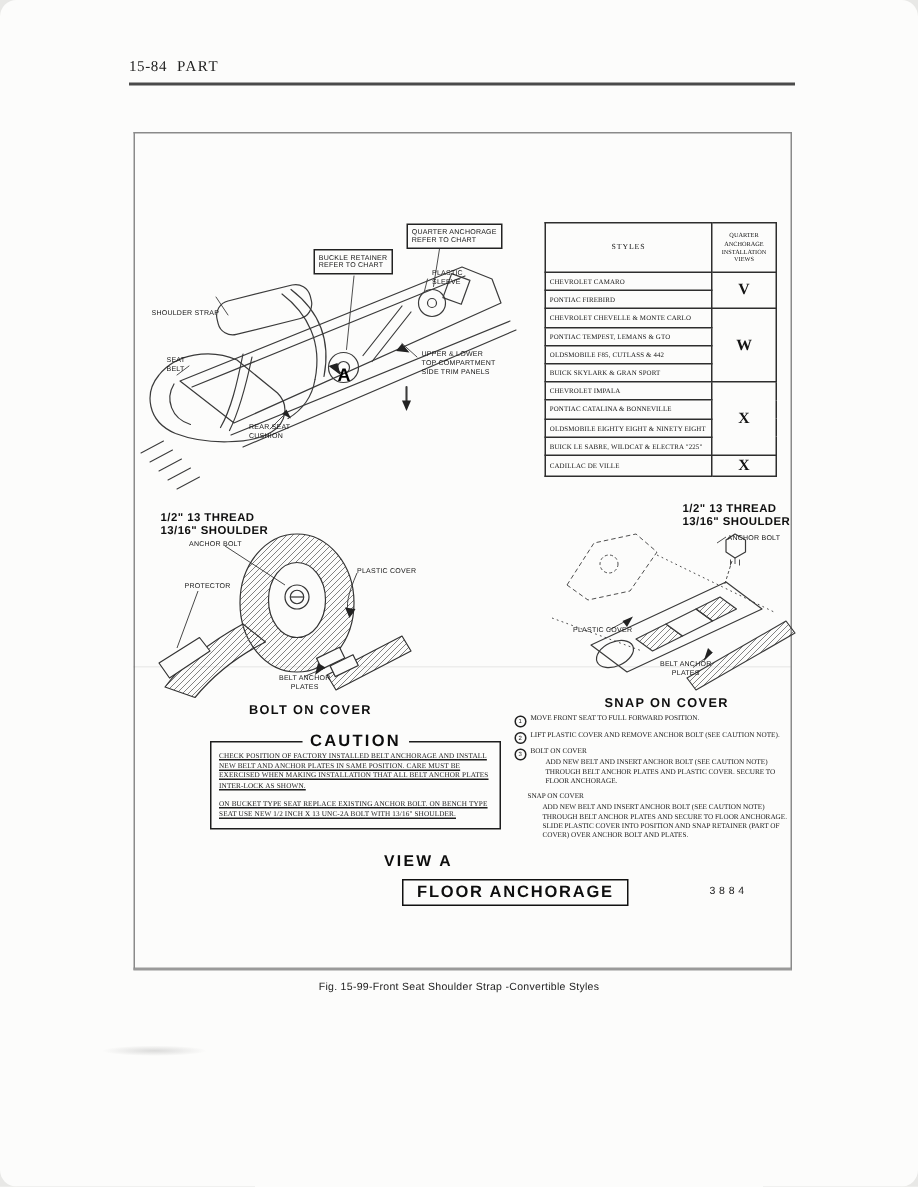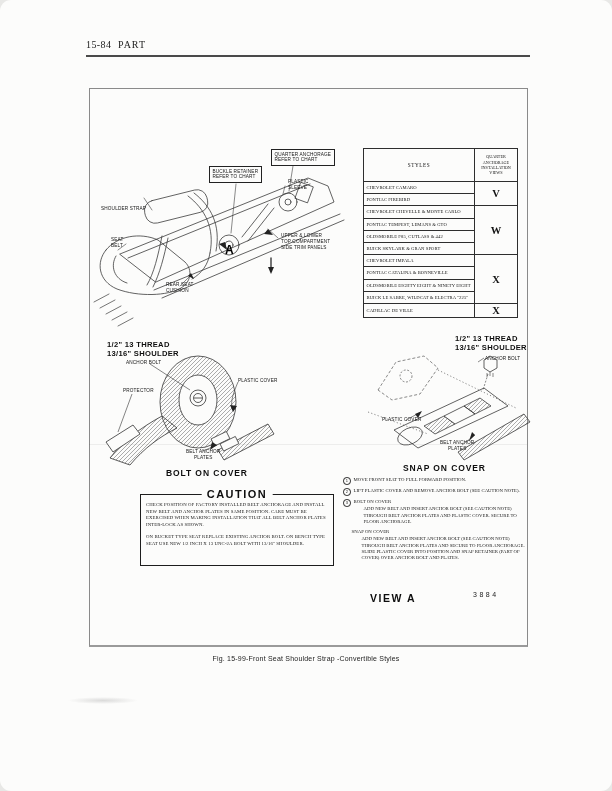--- a/index.html
+++ b/index.html
@@ -27,35 +27,35 @@
   #styles-table{position:absolute;left:363px;top:148px;width:155px;border-collapse:collapse;
                 font-family:"Liberation Serif",serif;color:#141414;}
   #styles-table th,#styles-table td{border:.9px solid #2e2e2e;}
   #styles-table th{font-weight:normal;}
   .th-styles{font-size:5.2px;letter-spacing:.6px;text-align:center;height:30px;}
   .th-views{font-size:4.2px;line-height:1.3;text-align:center;width:40px;white-space:pre-line;}
   .cell-style{font-size:4.6px;padding:1px 2.5px;height:9.2px;letter-spacing:.1px;}
   .cell-view{font-size:10.5px;text-align:center;font-weight:600;}
   
   #caution{position:absolute;left:140px;top:494px;width:182px;border:1.4px solid #1d1d1d;
-           padding:7px 5px 13px;background:rgba(252,252,251,.6);}
+           padding:7px 5px 0;background:rgba(252,252,251,.6);text-decoration:underline;}
   #caution-title{position:absolute;top:-7.5px;left:50%;transform:translateX(-50%);
                  background:#fcfcfb;padding:0 5px;font:bold 11px "Liberation Sans",sans-serif;
                  letter-spacing:1.5px;color:#0d0d0d;}
   #caution p{margin:0 0 5px;font:4.8px/1.4 "Liberation Serif",serif;letter-spacing:.1px;color:#181818;}
   
   #steps{position:absolute;left:343px;top:477px;width:185px;display:flex;flex-direction:column;gap:3.5px;}
   .step{display:flex;gap:3px;font:4.8px/1.35 "Liberation Serif",serif;color:#181818;}
   .stepnum{flex:0 0 auto;width:5.6px;height:5.6px;border:.7px solid #222;border-radius:50%;
            font-size:4px;line-height:5.6px;text-align:center;font-family:"Liberation Sans",sans-serif;}
   .stepspacer{flex:0 0 auto;width:5.6px;height:1px;}
   .stepbody{flex:1;}
   .steppara{margin-left:10px;margin-top:.5px;}
   
-  #view-a{position:absolute;left:256px;top:592px;width:160px;text-align:right;
+  #view-a{position:absolute;left:256px;top:568px;width:160px;text-align:left;
           font:bold 10.5px "Liberation Sans",sans-serif;letter-spacing:1.5px;color:#0d0d0d;}
   #floor-anchorage{position:absolute;left:268px;top:586px;border:1.6px solid #111;padding:2px 9px;
           font:bold 11px "Liberation Sans",sans-serif;letter-spacing:1.2px;color:#0d0d0d;}
   #drawing-number{position:absolute;left:473px;top:591px;font:7px "Liberation Sans",sans-serif;
           letter-spacing:2.5px;color:#222;}
   #fig-caption{position:absolute;left:0;top:655px;width:612px;text-align:center;
           font:7px "Liberation Sans",sans-serif;color:#222;letter-spacing:.2px;}
   svg{position:absolute;overflow:visible;}
   svg *{vector-effect:non-scaling-stroke;}
 </style>
@@ -299,16 +299,17 @@
       <div class="step">
         <span class="stepspacer"></span>
         <div class="stepbody">
           <div>SNAP ON COVER</div>
           <div class="steppara">ADD NEW BELT AND INSERT ANCHOR BOLT (SEE CAUTION NOTE) THROUGH BELT ANCHOR PLATES AND SECURE TO FLOOR ANCHORAGE.  SLIDE PLASTIC COVER INTO POSITION AND SNAP RETAINER (PART OF COVER) OVER ANCHOR BOLT AND PLATES.</div>
         </div>
       </div>
     </div>
 
   <div id="view-a">VIEW A</div>
+  <div id="floor-anchorage">FLOOR ANCHORAGE</div>
   <div id="drawing-number">3884</div>
   <div id="fig-caption">Fig. 15-99-Front Seat Shoulder Strap -Convertible Styles</div>
 
 </div>
 
 </body></html>

